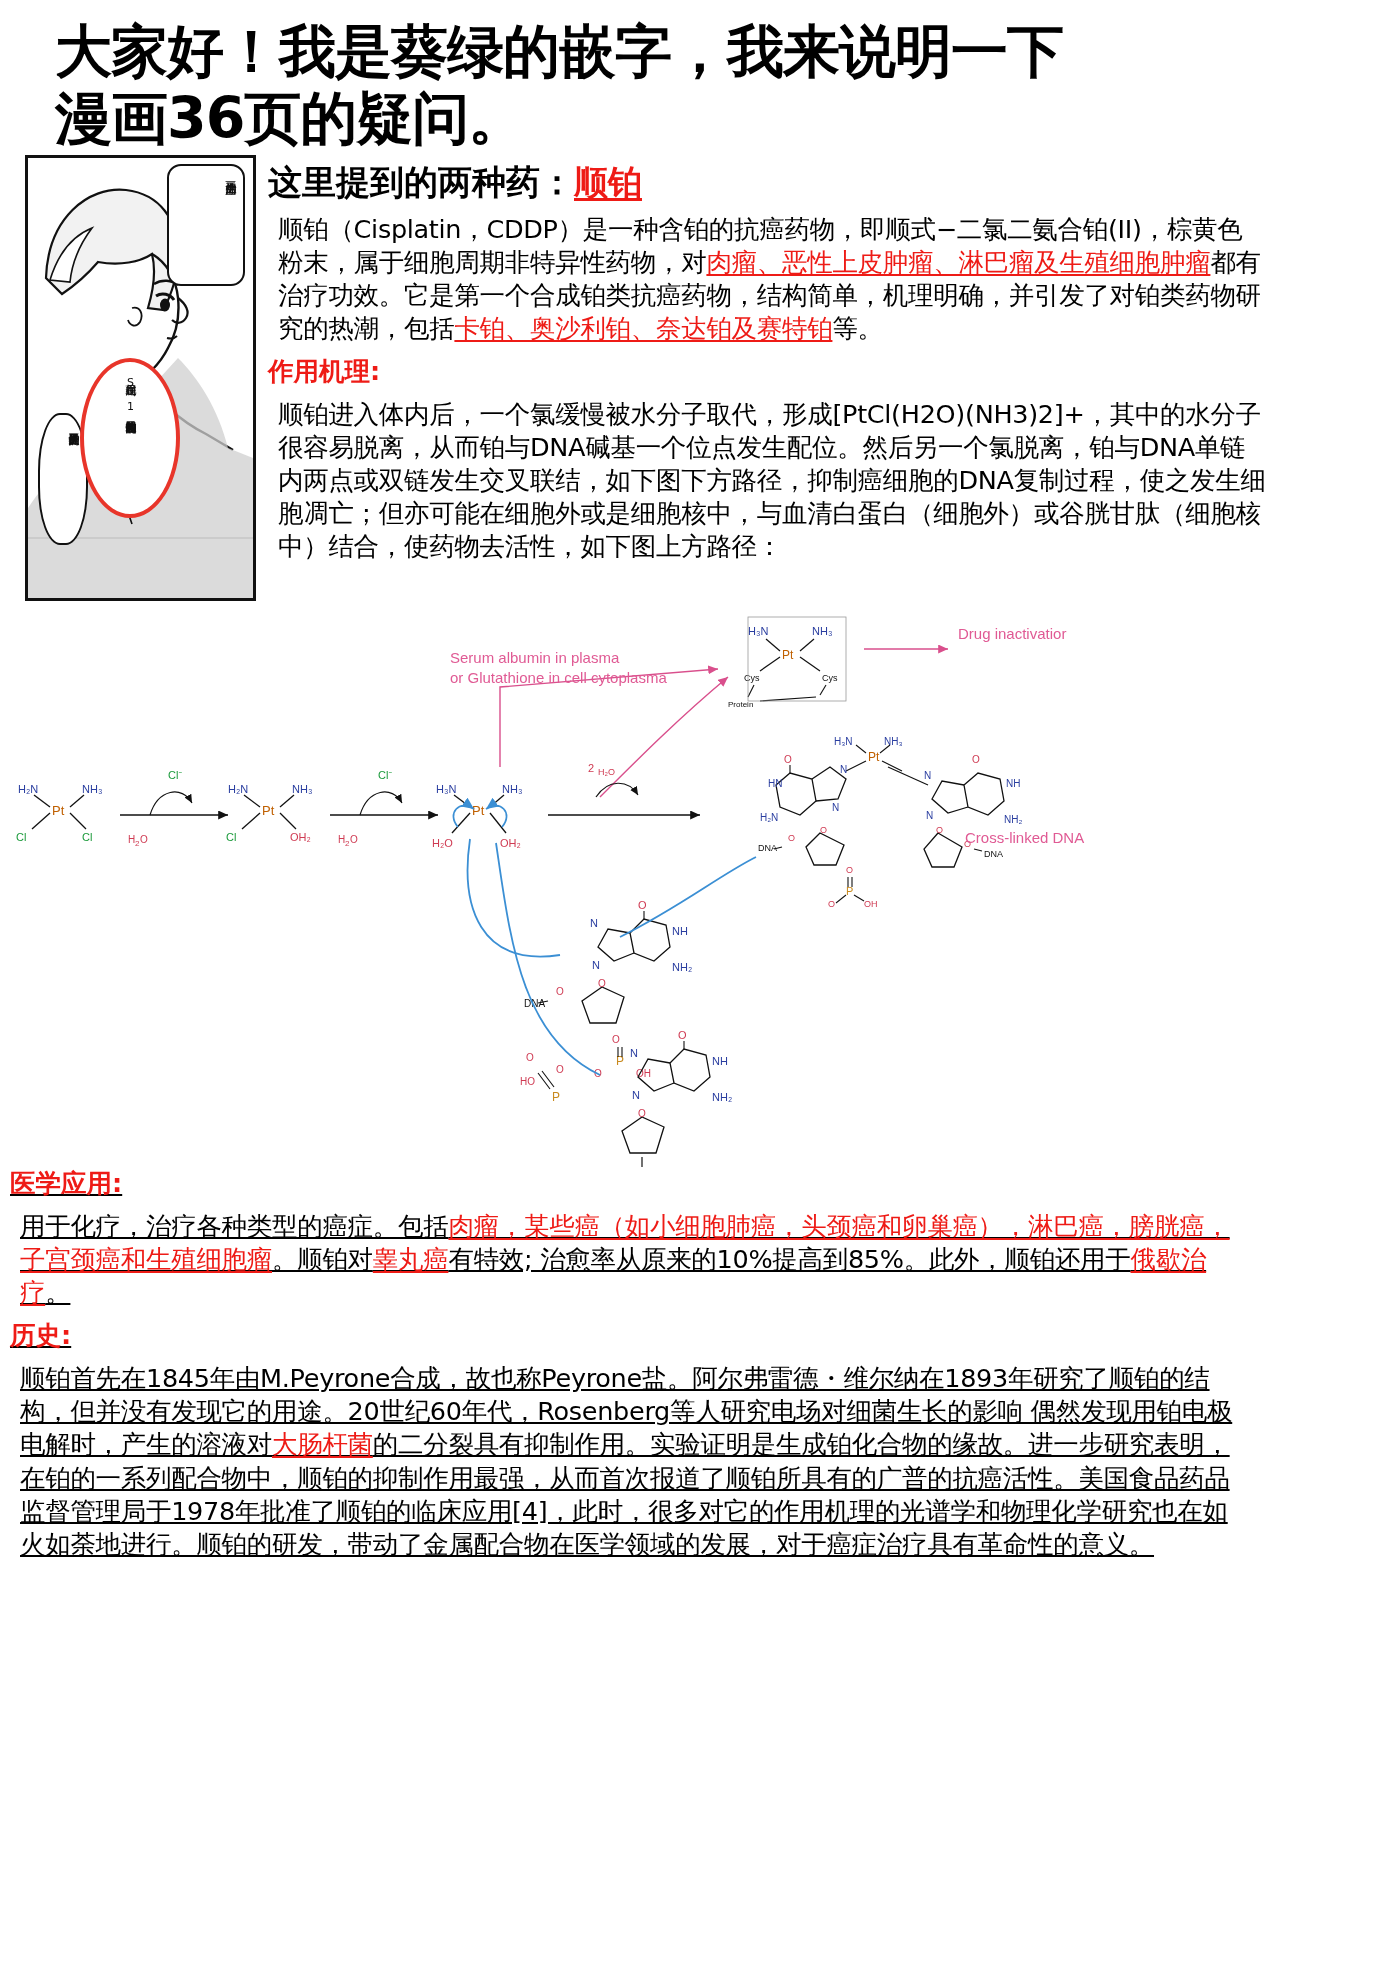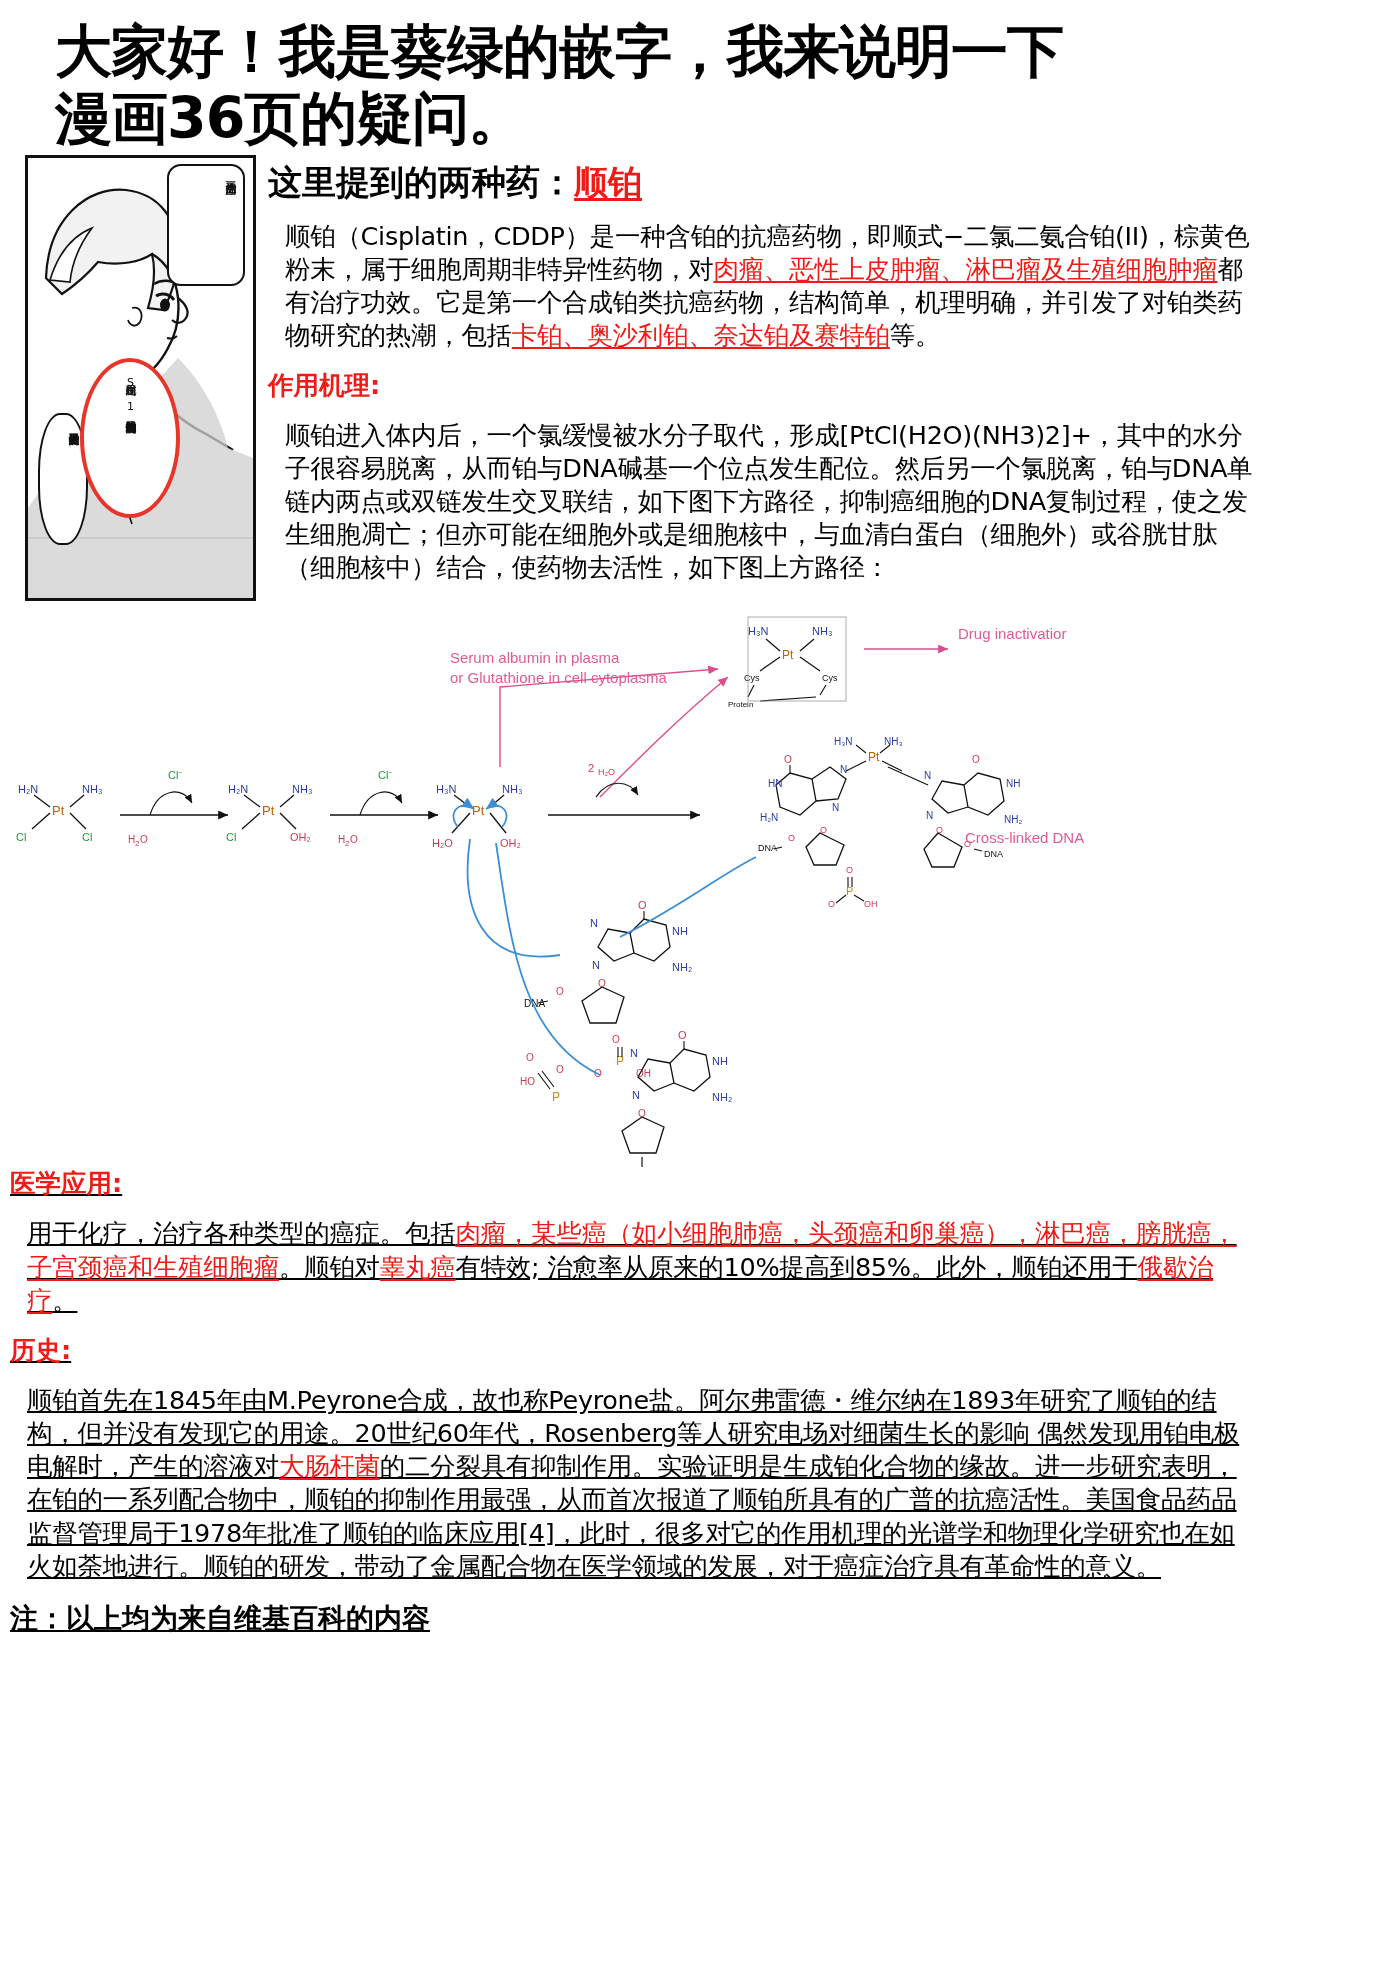--- a/index.html
+++ b/index.html
@@ -74,21 +74,21 @@
     font-weight:bold;
     line-height:1.25;
     margin:6px 0 2px 0;
     font-family:"DejaVu Sans","Liberation Sans",sans-serif;
   }
   .sub-title .hl{color:#ee1b16;text-decoration:underline;text-decoration-thickness:3px;text-underline-offset:4px;}
 
   p.body{
     font-size:25.5px;
     line-height:1.295;
-    margin:17px;
+    margin:10px;
     font-family:"DejaVu Sans","Liberation Sans",sans-serif;
     font-weight:500;
     letter-spacing:-0.3px;
   }
   .redu{color:#ee1b16;text-decoration:underline;text-decoration-thickness:2px;text-underline-offset:3px;}
   .sechead{
     color:#ee1b16;
     font-weight:bold;
     font-size:25.5px;
     line-height:1.3;
@@ -412,16 +412,15 @@
   </div>
 
   <div class="bottom">
 
     <div class="sechead">医学应用:</div>
     <p class="body"><span>用于化疗，治疗各种类型的癌症。包括</span><span class="redu">肉瘤，某些癌（如小细胞肺癌，头颈癌和卵巢癌），淋巴癌，膀胱癌，子宫颈癌和生殖细胞瘤</span><span>。顺铂对</span><span class="redu">睾丸癌</span><span>有特效; 治愈率从原来的10%提高到85%。此外，顺铂还用于</span><span class="redu">俄歇治疗</span><span>。</span></p>
 
     <div class="sechead">历史:</div>
     <p class="body"><span>顺铂首先在1845年由M.Peyrone合成，故也称Peyrone盐。阿尔弗雷德・维尔纳在1893年研究了顺铂的结构，但并没有发现它的用途。20世纪60年代，Rosenberg等人研究电场对细菌生长的影响 偶然发现用铂电极电解时，产生的溶液对</span><span class="redu">大肠杆菌</span><span>的二分裂具有抑制作用。实验证明是生成铂化合物的缘故。进一步研究表明，在铂的一系列配合物中，顺铂的抑制作用最强，从而首次报道了顺铂所具有的广普的抗癌活性。美国食品药品监督管理局于1978年批准了顺铂的临床应用[4]，此时，很多对它的作用机理的光谱学和物理化学研究也在如火如荼地进行。顺铂的研发，带动了金属配合物在医学领域的发展，对于癌症治疗具有革命性的意义。</span></p>
 
-    <div class="note">注：以上均为来自维基百科的内容</div>
   </div>
 
 </div>
 
 </body></html>

